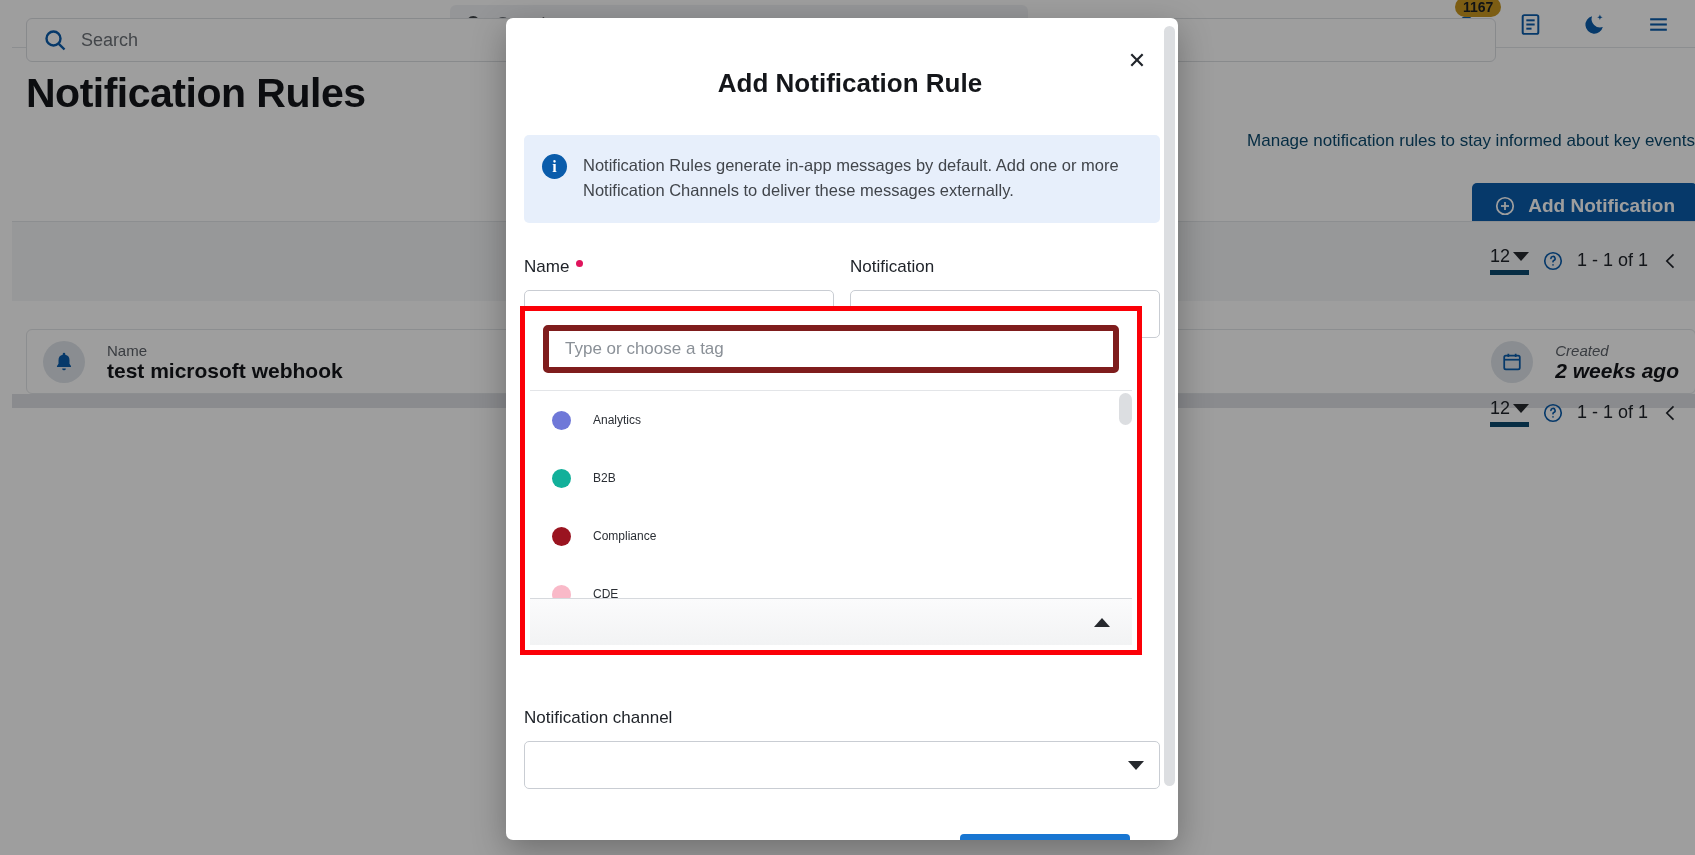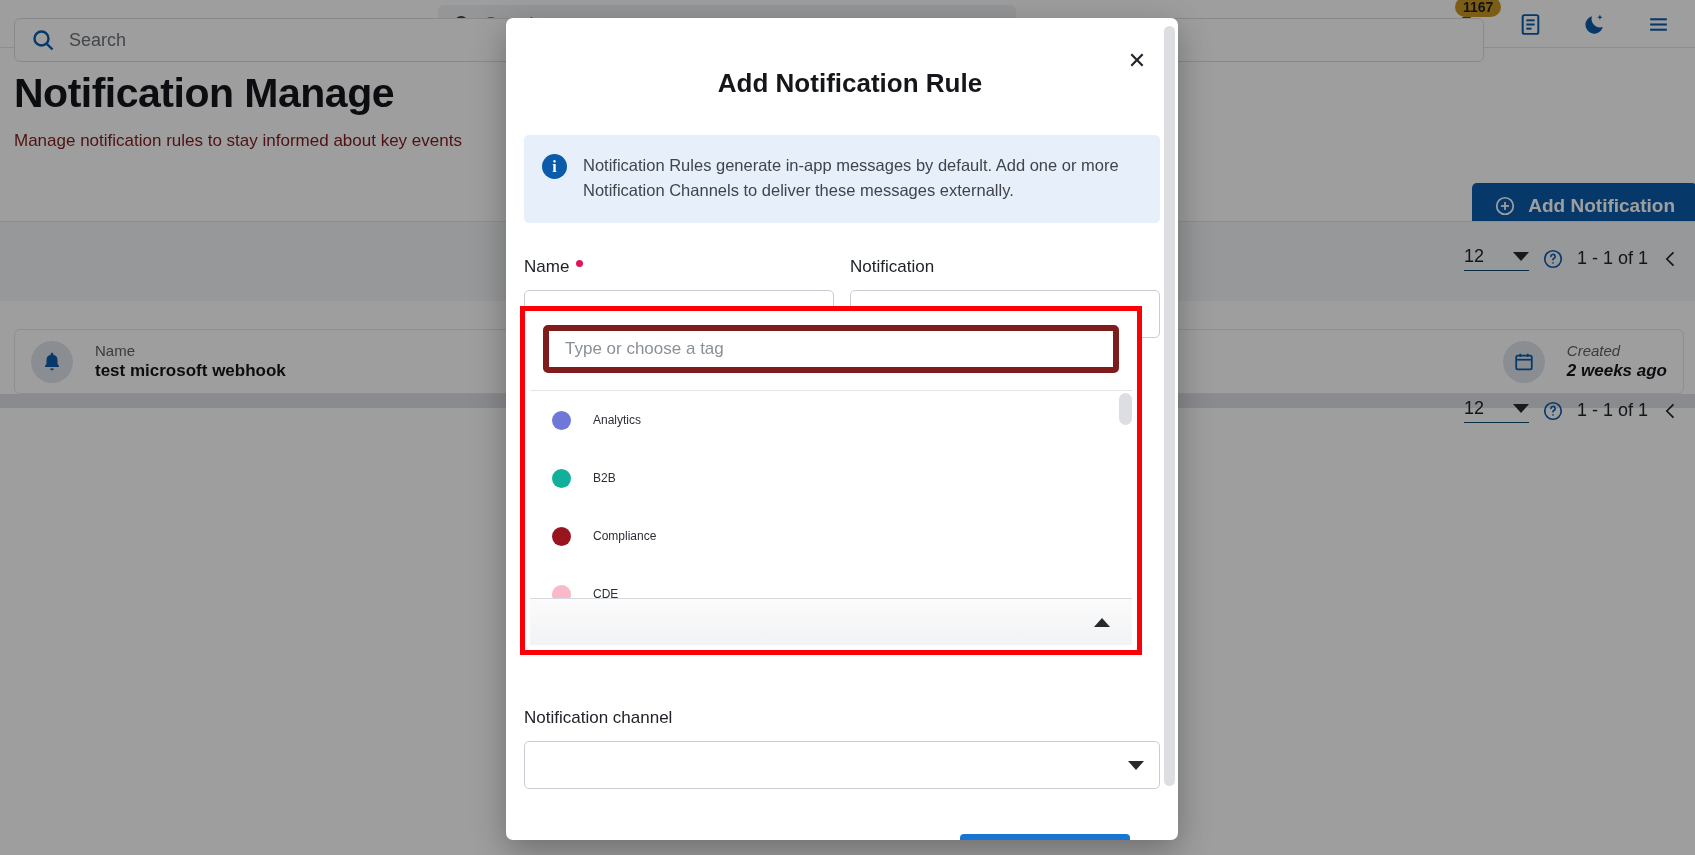--- a/index.html
+++ b/index.html
@@ -4,21 +4,21 @@
 <style>
   * { box-sizing: border-box; margin: 0; padding: 0; }
   html, body {
     width: 1695px; height: 855px;
     font-family: "Liberation Sans", sans-serif;
     overflow: hidden;
     background: #ffffff;
   }
 
   
-  #page-root { position: absolute; inset: 0; background: #ffffff; }
+  #page-root { position: absolute; inset: 0; background: #ffffff; margin-left: 12px; }
 
   .bg-dim {
     position: absolute; inset: 0;
     background: rgba(0,0,0,0.38);
     z-index: 50;
   }
 
   
   .appbar {
     position: absolute; top: 0; left: 0; right: 0; height: 48px;
@@ -41,21 +41,21 @@
   .badge {
     position: absolute; top: -12px; left: 4px;
     background: #c9971f; color: #1c1f23;
     border-radius: 11px; font-size: 14px; font-weight: 700;
     padding: 1px 8px; line-height: 18px;
   }
 
   
   .page-head { position: absolute; top: 70px; left: 14px; right: 0; }
   .page-title { font-size: 41px; font-weight: 700; color: #14161a; letter-spacing: -0.5px; }
-  .page-sub { margin-top: 14px; font-size: 17px; color: #7f1d1d; }
+  .page-sub { margin-top: 14px; font-size: 17px; color: #0c4a6e; text-align: right; }
 
   .add-btn {
     position: absolute; top: 113px; right: -2px;
     background: #0a5cab; color: #fff;
     height: 46px; border-radius: 5px;
     display: flex; align-items: center; gap: 12px;
     padding: 0 22px; font-size: 19px; font-weight: 600;
     border: none; white-space: nowrap;
   }
 
@@ -68,38 +68,38 @@
     position: absolute; top: 18px; left: 14px; width: 1470px; height: 44px;
     border: 1px solid #dcdfe3; border-radius: 6px; background: #fff;
     display: flex; align-items: center; gap: 14px; padding: 0 16px;
   }
   .search-box .ph { color: #6d7278; font-size: 18px; }
 
   .pager {
     position: absolute; display: flex; align-items: center; gap: 13px;
     color: #20242a; font-size: 18px;
   }
-  .pager .count-sel { display: flex; align-items: center; gap: 29px; border-bottom: 1px solid #0c4a6e; padding-bottom: 3px; }
+  .pager .count-sel { display: flex; align-items: center; gap: 3px; border-bottom: 5px solid #0c4a6e; padding-bottom: 3px; }
   .pager-top { top: 246px; right: 14px; }
   .pager-bottom { top: 398px; right: 14px; }
 
   
   .row-card {
     position: absolute; top: 329px; left: 14px; width: 1670px; height: 65px;
     background: #fff; border: 1px solid #e3e5e8; border-radius: 6px;
     display: flex; align-items: center; padding: 0 16px;
   }
   .avatar-circle {
     width: 42px; height: 42px; border-radius: 50%;
     background: #dfe4ea; display: flex; align-items: center; justify-content: center;
     flex: 0 0 auto;
   }
   .cell { margin-left: 22px; }
   .cell .lbl { font-size: 15px; color: #5d6269; line-height: 19px; }
-  .cell .val { font-size: 17px; color: #14161a; font-weight: 700; line-height: 22px; }
+  .cell .val { font-size: 21px; color: #14161a; font-weight: 700; line-height: 22px; }
   .cell-name { width: 430px; }
   .cell-trigger { width: 520px; }
   .cell-created { margin-left: auto; display: flex; align-items: center; font-style: italic; }
 
   .divider-band {
     position: absolute; top: 394px; left: 0; right: 0; height: 14px;
     background: #dfe1e5;
   }
 
   
@@ -243,21 +243,21 @@
         <svg width="25" height="25" viewBox="0 0 24 24" fill="none" stroke="#0a5cab" stroke-width="2">
           <line x1="4" y1="7" x2="20" y2="7"></line>
             <line x1="4" y1="12" x2="20" y2="12"></line>
             <line x1="4" y1="17" x2="20" y2="17"></line>
         </svg>
       </div>
     </div>
   </div>
 
   <div class="page-head">
-    <div class="page-title">Notification Manage</div>
+    <div class="page-title">Notification Rules</div>
     <div class="page-sub">Manage notification rules to stay informed about key events</div>
     <button class="add-btn">
       <svg width="22" height="22" viewBox="0 0 24 24" fill="none" stroke="#ffffff" stroke-width="1.9">
         <circle cx="12" cy="12" r="9"></circle>
           <line x1="12" y1="7.6" x2="12" y2="16.4"></line>
           <line x1="7.6" y1="12" x2="16.4" y2="12"></line>
       </svg>
       <span>Add Notification</span>
     </button>
   </div>

